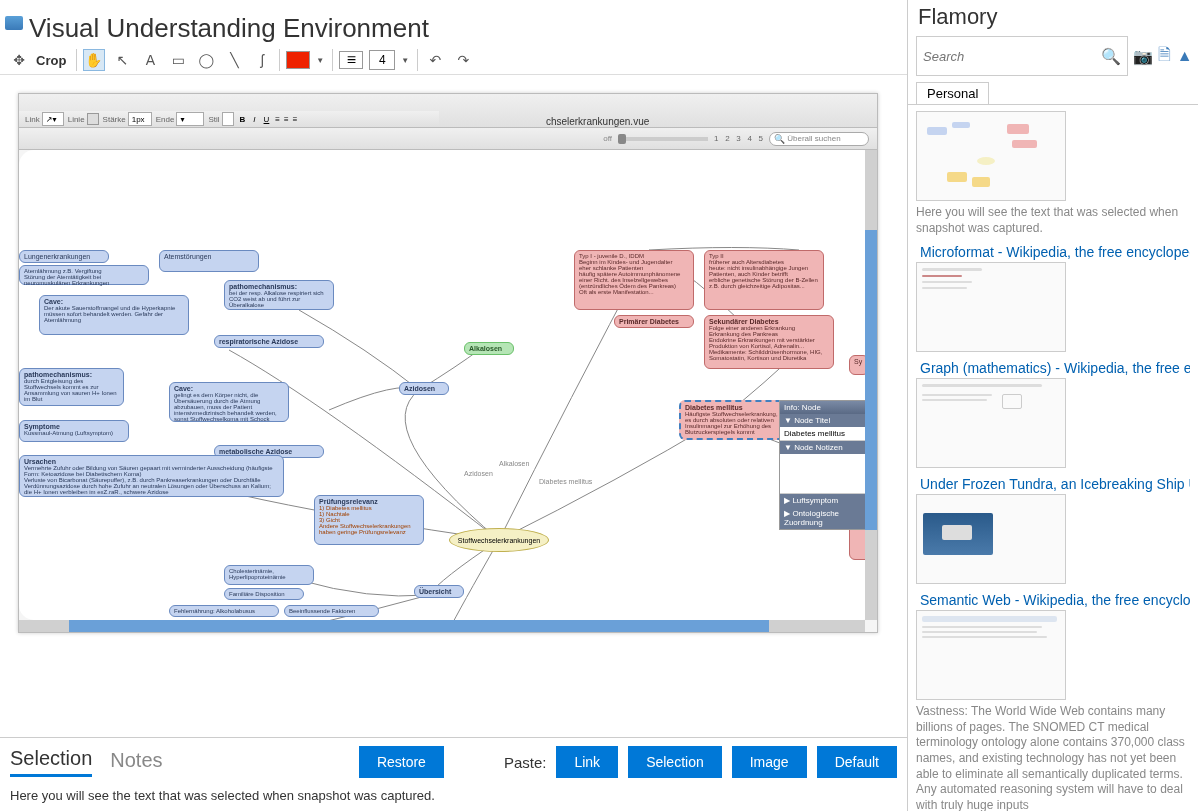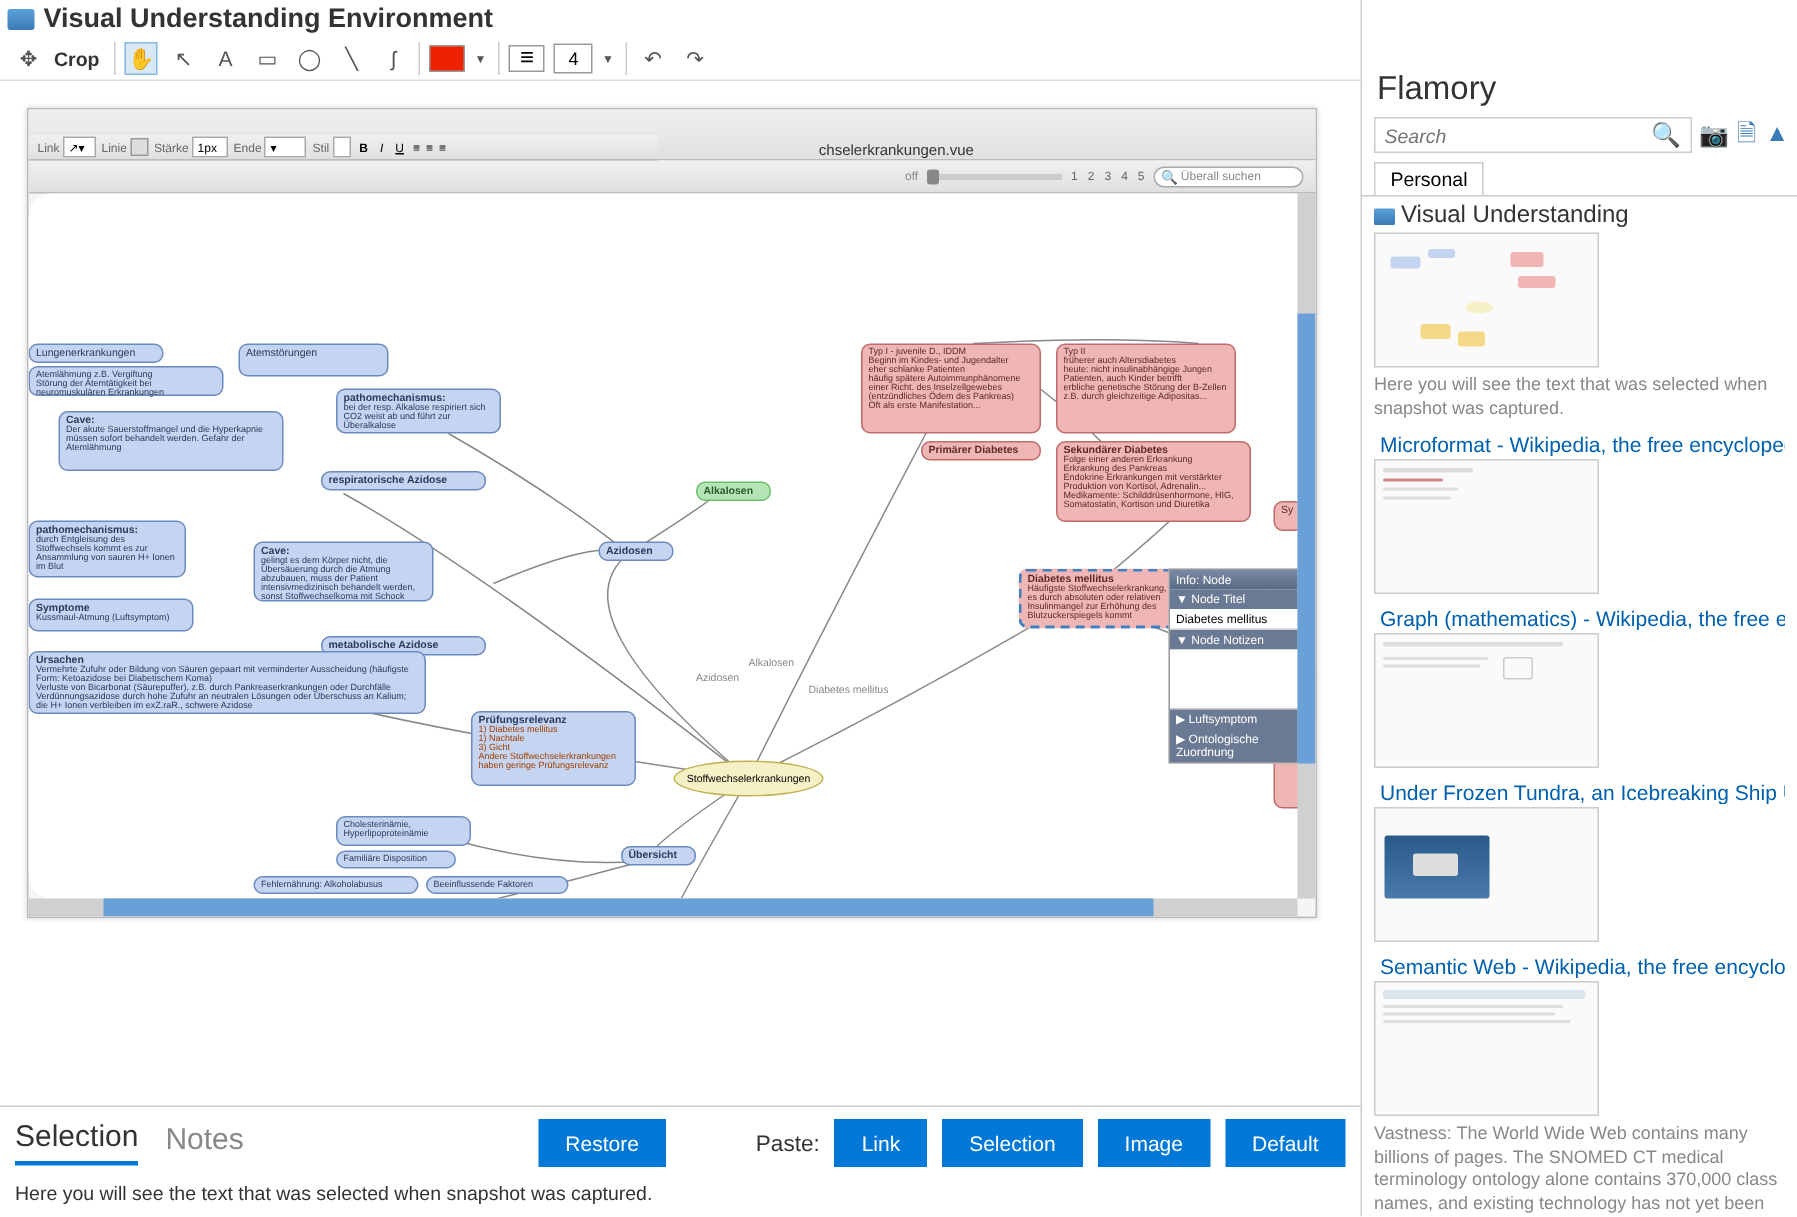--- a/index.html
+++ b/index.html
@@ -1,20 +1,20 @@
 <!DOCTYPE html>
 <html><head>
 <meta charset="utf-8">
 <style>
 * { margin: 0; padding: 0; box-sizing: border-box; font-family: "Segoe UI", Arial, sans-serif; }
 body { width: 1198px; height: 811px; display: flex; background: #fff; overflow: hidden; }
 .main { flex: 1; display: flex; flex-direction: column; border-right: 1px solid #ccc; }
 .title-bar { display: flex; align-items: center; padding: 2px 5px; }
 .app-icon { width: 18px; height: 14px; background: linear-gradient(#5aa0d8,#3a7ab8); border-radius: 2px; margin-right: 6px; }
-.title { font-size: 18px; font-weight: 700; color: #333; }
+.title { font-size: 26px; font-weight: 400; color: #333; margin-top: 11px; }
 .toolbar { display: flex; align-items: center; gap: 6px; padding: 3px 8px; border-bottom: 1px solid #ddd; }
 .tool-btn { width: 22px; height: 22px; display: flex; align-items: center; justify-content: center; cursor: pointer; color: #555; font-size: 14px; }
 .tool-btn.active { background: #d8e8f5; border: 1px solid #8ab8e0; }
 .crop-label { font-size: 13px; color: #333; margin-right: 4px; font-weight: bold; }
 .color-swatch { width: 24px; height: 18px; background: #e20; border: 1px solid #999; }
 .dropdown-caret { width: 10px; font-size: 8px; color: #555; }
 .line-dropdown { width: 24px; height: 18px; border: 1px solid #999; display: flex; align-items: center; justify-content: center; }
 .num-input { width: 26px; height: 20px; border: 1px solid #999; font-size: 12px; text-align: center; }
 .sep { width: 1px; height: 22px; background: #ccc; }
 .canvas-area { flex: 1; padding: 18px 8px 8px 18px; overflow: hidden; }
@@ -39,23 +39,23 @@
 svg.edges { position: absolute; top: 0; left: 0; width: 100%; height: 100%; pointer-events: none; }
 .bottom-panel { border-top: 1px solid #ccc; padding: 8px 10px; }
 .bottom-tabs { display: flex; align-items: center; gap: 18px; margin-bottom: 8px; }
 .btab { font-size: 20px; color: #888; cursor: pointer; padding-bottom: 4px; }
 .btab.active { color: #333; border-bottom: 3px solid #0078d7; }
 .paste-row { display: flex; align-items: center; gap: 10px; margin-left: auto; }
 .paste-lbl { font-size: 15px; color: #333; }
 .blue-btn { background: #0078d7; color: #fff; border: none; padding: 8px 18px; font-size: 14px; cursor: pointer; }
 .selection-text { font-size: 13px; color: #333; margin-top: 10px; }
 .sidebar { width: 290px; display: flex; flex-direction: column; background: #fff; }
-.side-title { font-size: 22px; padding: 4px 10px; color: #333; margin-top: 42px; }
+.side-title { font-size: 22px; padding: 4px 10px; color: #333; }
 .search-row { display: flex; align-items: center; padding: 2px 8px; gap: 6px; }
-.search-box { flex: 1; height: 24px; border: 1px solid #ccc; display: flex; align-items: center; padding: 0 6px; }
+.search-box { flex: 1; height: 40px; border: 1px solid #ccc; display: flex; align-items: center; padding: 0 6px; }
 .search-input { flex: 1; border: none; outline: none; font-size: 13px; color: #888; font-style: italic; }
 .side-icon { width: 18px; height: 18px; color: #666; cursor: pointer; display:flex; align-items:center; justify-content:center; }
 .side-tabs { display: flex; padding: 4px 8px 0; }
 .side-tab { font-size: 13px; padding: 3px 10px; border: 1px solid #ccc; border-bottom: none; background: #fff; }
 .snapshot-list { flex: 1; overflow-y: auto; padding: 4px 8px; border-top: 1px solid #ccc; }
 .snap-item { margin-bottom: 8px; }
 .snap-title-row { display: flex; align-items: center; gap: 4px; font-size: 14px; color: #0060b0; white-space: nowrap; overflow: hidden; }
 .snap-thumb { width: 150px; height: 90px; border: 1px solid #ccc; margin-top: 2px; background: #fafafa; position: relative; overflow: hidden; }
 .snap-desc { font-size: 12px; color: #888; margin-top: 4px; line-height: 1.3; }
 .mini-icon { width: 14px; height: 11px; background: linear-gradient(#5aa0d8,#3a7ab8); border-radius: 1px; }
@@ -300,24 +300,20 @@
     <span class="side-icon">📷</span>
     <span class="side-icon" style="color:#3a7ab8">🗎</span>
     <span class="side-icon" style="color:#3a7ab8">▲</span>
   </div>
   <div class="side-tabs">
     <div class="side-tab">Personal</div>
   </div>
   <div class="snapshot-list">
 
     <div class="snap-item">
-      <div class="snap-title-row">
-          <div class="mini-icon"></div>
-          <span style="font-size:16px;color:#333">Visual Understanding</span>
-        </div>
       <div class="snap-thumb">
         <div class="thumb-blob" style="left:10px;top:15px;width:20px;height:8px;background:#c5d4f0"></div>
         <div class="thumb-blob" style="left:35px;top:10px;width:18px;height:6px;background:#c5d4f0"></div>
         <div class="thumb-blob" style="left:90px;top:12px;width:22px;height:10px;background:#f0b5b5"></div>
         <div class="thumb-blob" style="left:95px;top:28px;width:25px;height:8px;background:#f0b5b5"></div>
         <div class="thumb-blob" style="left:60px;top:45px;width:18px;height:8px;background:#f5f0c5;border-radius:50%"></div>
         <div class="thumb-blob" style="left:30px;top:60px;width:20px;height:10px;background:#f5d988"></div>
         <div class="thumb-blob" style="left:55px;top:65px;width:18px;height:10px;background:#f5d988"></div>
       </div>
       <div class="snap-desc">Here you will see the text that was selected when snapshot was captured.</div>

